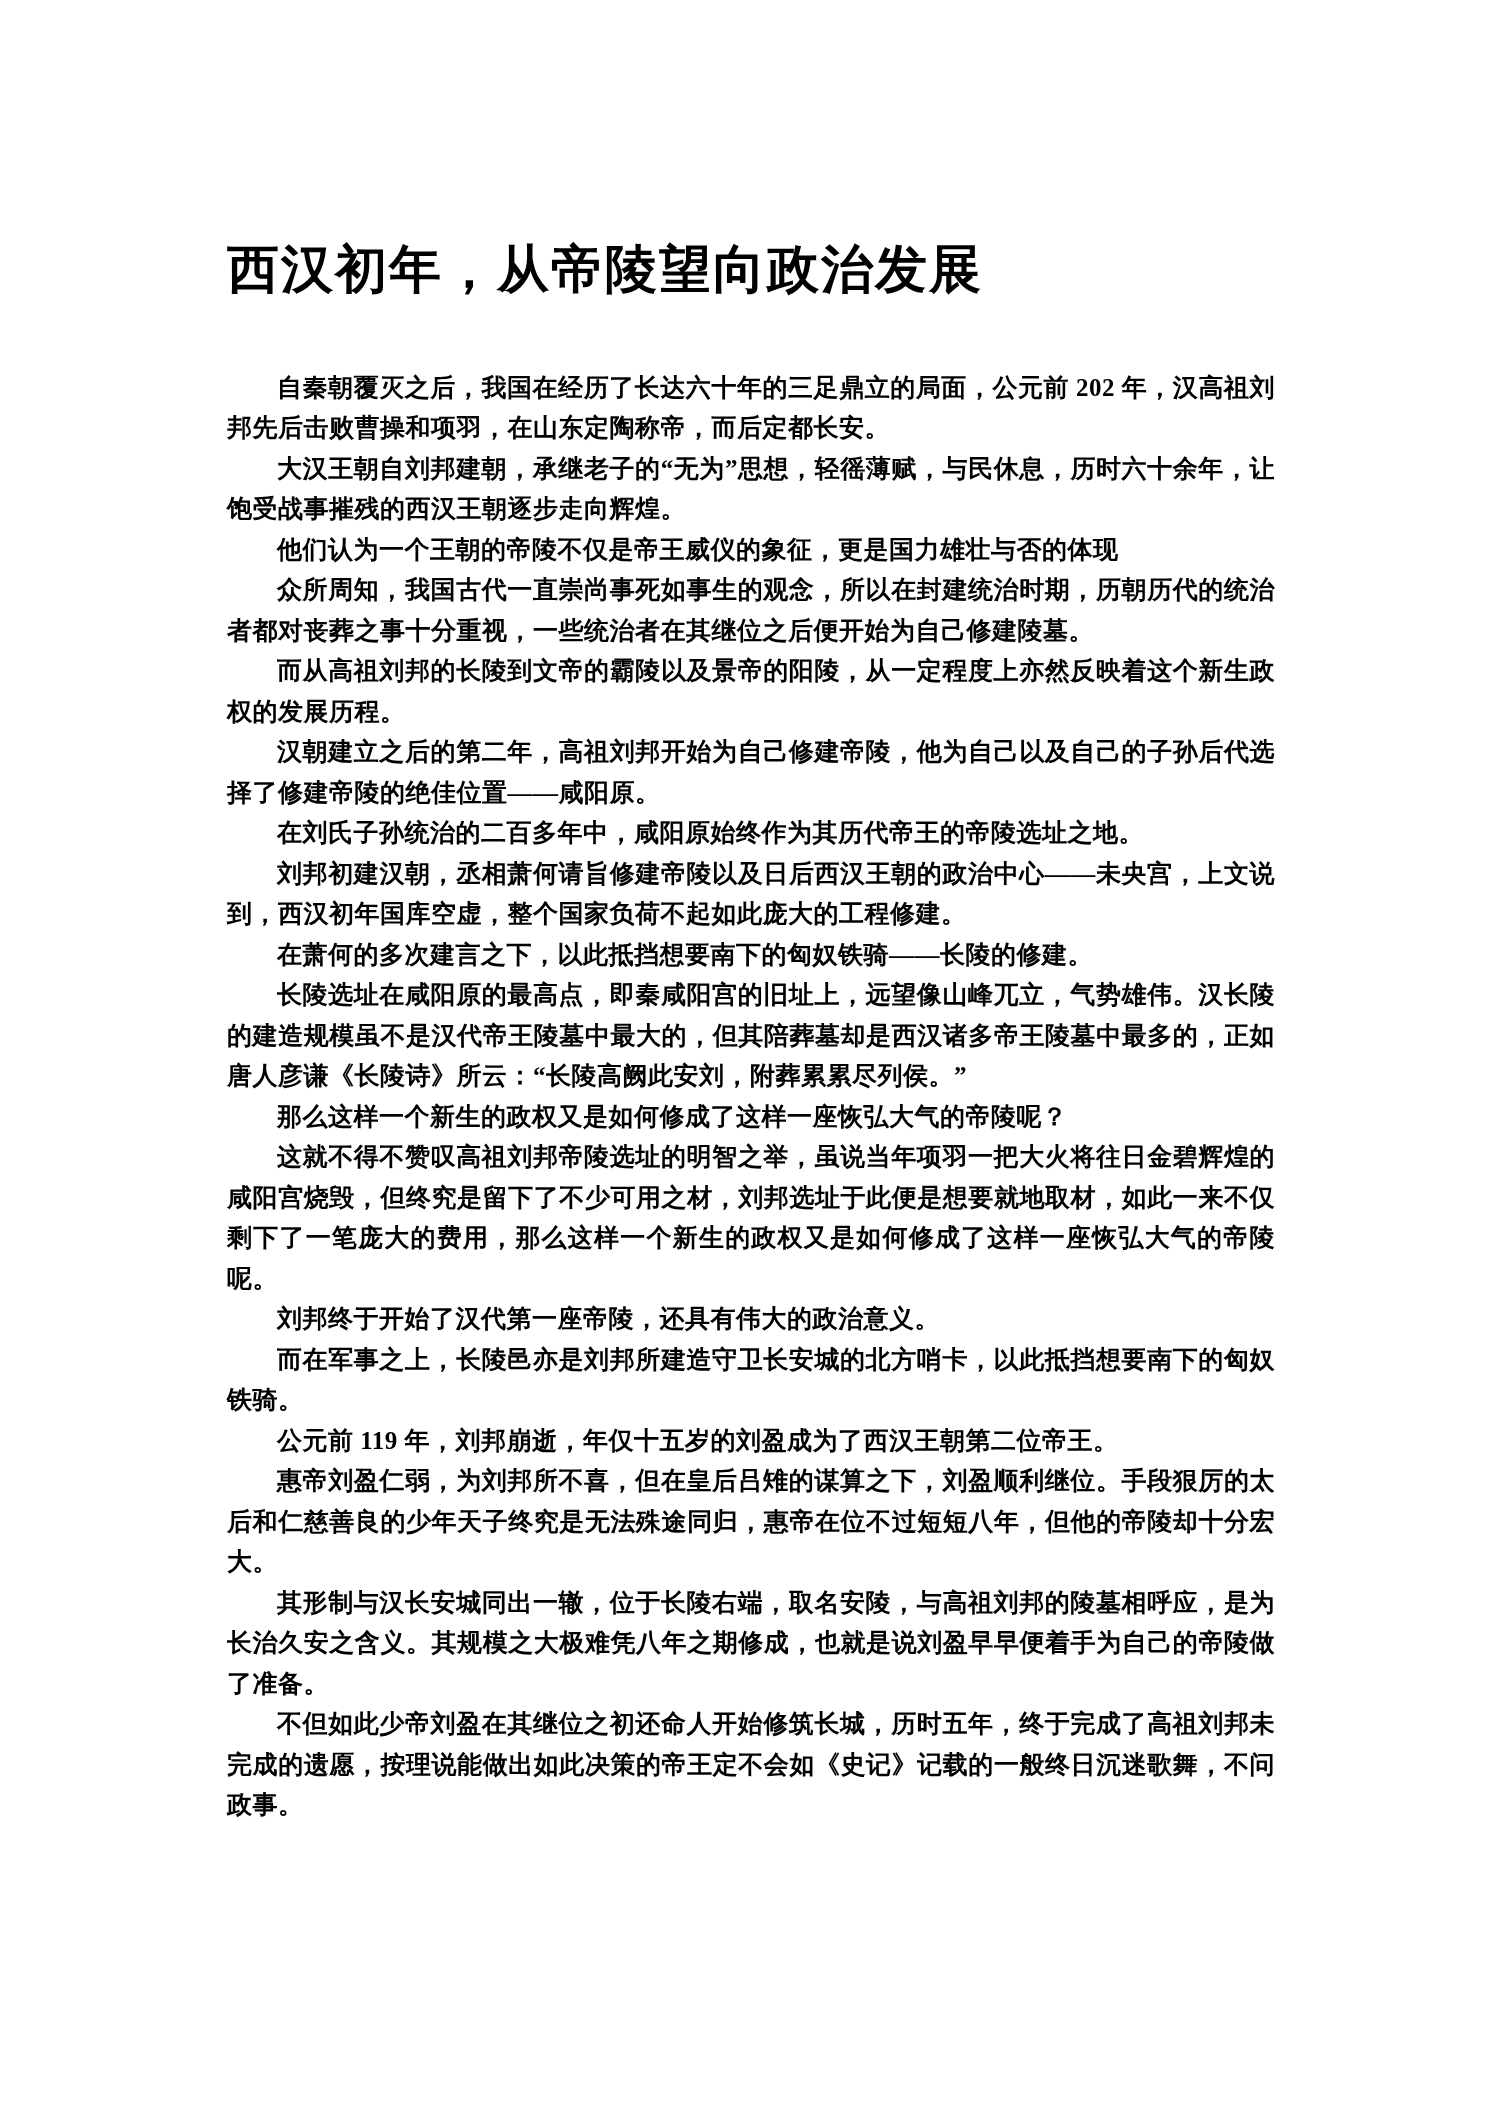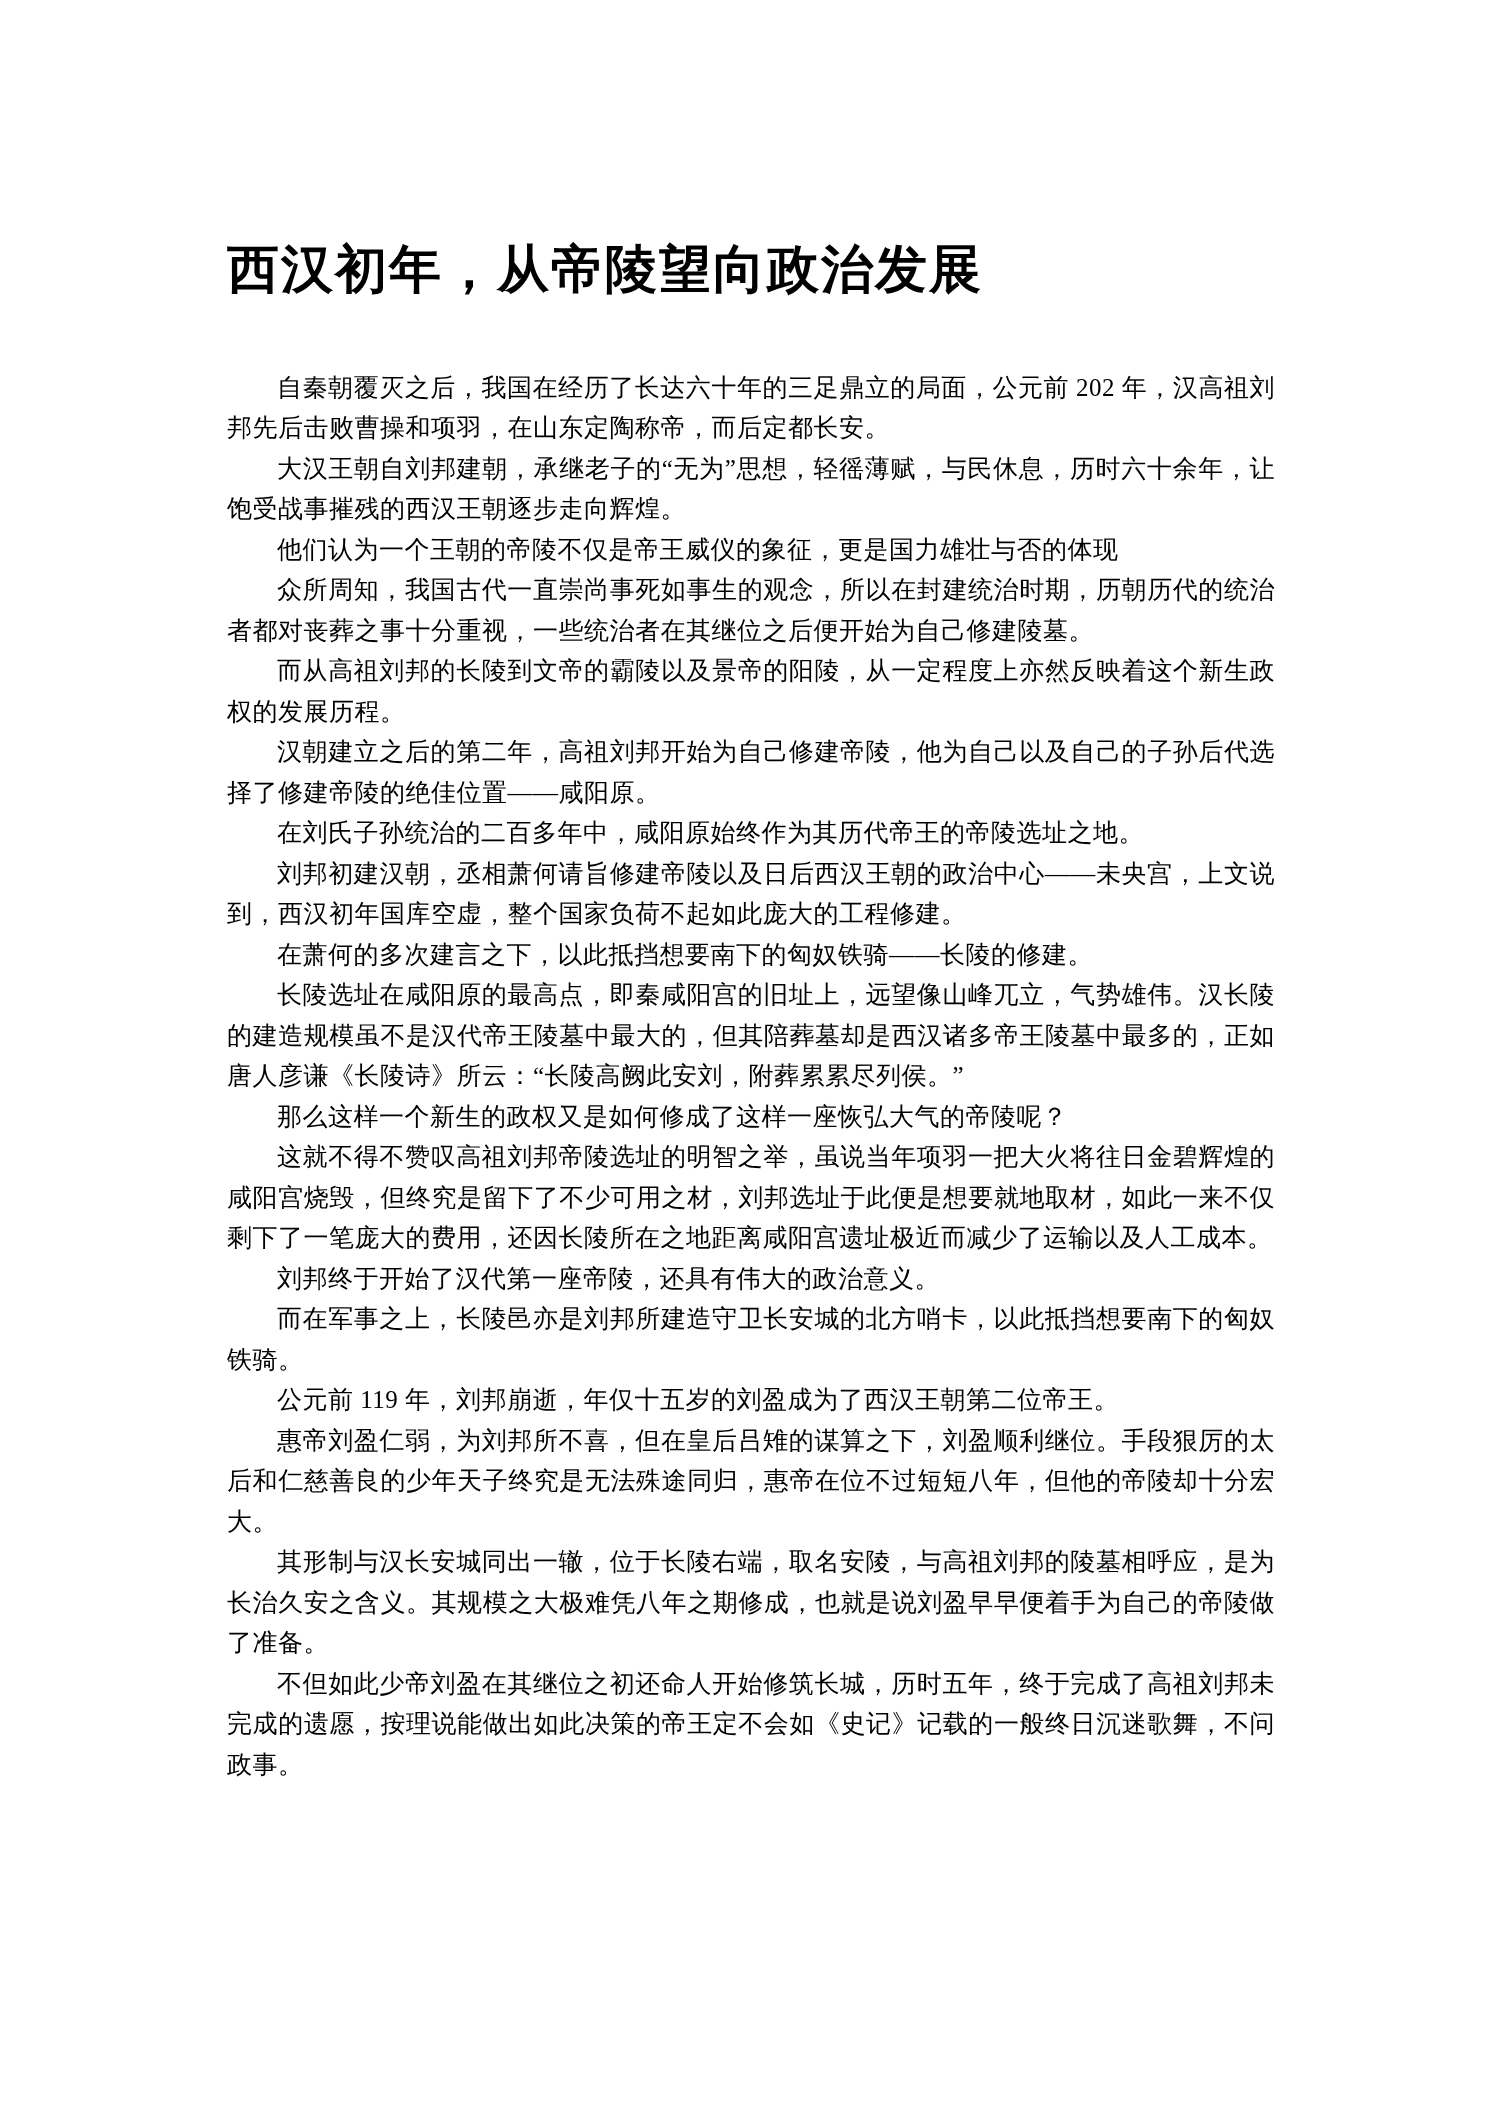--- a/index.html
+++ b/index.html
@@ -22,20 +22,21 @@
     font-family: "Liberation Sans", sans-serif;
     font-weight: bold;
     font-size: 52px;
     line-height: 1.15;
     letter-spacing: 2px;
     color: #000000;
     white-space: nowrap;
   }
   .body-text {
     width: 1048px;
+    font-weight: bold;
   }
   .para {
     margin: 0;
     font-family: "Liberation Serif", serif;
     font-size: 25px;
     line-height: 40.5px;
     text-align: justify;
     text-indent: 2em;
     color: #000000;
     letter-spacing: 0.5px;
@@ -51,21 +52,21 @@
       <p class="para">大汉王朝自刘邦建朝，承继老子的“无为”思想，轻徭薄赋，与民休息，历时六十余年，让饱受战事摧残的西汉王朝逐步走向辉煌。</p>
       <p class="para">他们认为一个王朝的帝陵不仅是帝王威仪的象征，更是国力雄壮与否的体现</p>
       <p class="para">众所周知，我国古代一直崇尚事死如事生的观念，所以在封建统治时期，历朝历代的统治者都对丧葬之事十分重视，一些统治者在其继位之后便开始为自己修建陵墓。</p>
       <p class="para">而从高祖刘邦的长陵到文帝的霸陵以及景帝的阳陵，从一定程度上亦然反映着这个新生政权的发展历程。</p>
       <p class="para">汉朝建立之后的第二年，高祖刘邦开始为自己修建帝陵，他为自己以及自己的子孙后代选择了修建帝陵的绝佳位置——咸阳原。</p>
       <p class="para">在刘氏子孙统治的二百多年中，咸阳原始终作为其历代帝王的帝陵选址之地。</p>
       <p class="para">刘邦初建汉朝，丞相萧何请旨修建帝陵以及日后西汉王朝的政治中心——未央宫，上文说到，西汉初年国库空虚，整个国家负荷不起如此庞大的工程修建。</p>
       <p class="para">在萧何的多次建言之下，以此抵挡想要南下的匈奴铁骑——长陵的修建。</p>
       <p class="para">长陵选址在咸阳原的最高点，即秦咸阳宫的旧址上，远望像山峰兀立，气势雄伟。汉长陵的建造规模虽不是汉代帝王陵墓中最大的，但其陪葬墓却是西汉诸多帝王陵墓中最多的，正如唐人彦谦《长陵诗》所云：“长陵高阙此安刘，附葬累累尽列侯。”</p>
       <p class="para">那么这样一个新生的政权又是如何修成了这样一座恢弘大气的帝陵呢？</p>
-      <p class="para">这就不得不赞叹高祖刘邦帝陵选址的明智之举，虽说当年项羽一把大火将往日金碧辉煌的咸阳宫烧毁，但终究是留下了不少可用之材，刘邦选址于此便是想要就地取材，如此一来不仅剩下了一笔庞大的费用，还因长陵所在之地距离咸阳宫遗址极近而减少了运输以及人工成本。</p>
+      <p class="para">这就不得不赞叹高祖刘邦帝陵选址的明智之举，虽说当年项羽一把大火将往日金碧辉煌的咸阳宫烧毁，但终究是留下了不少可用之材，刘邦选址于此便是想要就地取材，如此一来不仅剩下了一笔庞大的费用，那么这样一个新生的政权又是如何修成了这样一座恢弘大气的帝陵呢。</p>
       <p class="para">刘邦终于开始了汉代第一座帝陵，还具有伟大的政治意义。</p>
       <p class="para">而在军事之上，长陵邑亦是刘邦所建造守卫长安城的北方哨卡，以此抵挡想要南下的匈奴铁骑。</p>
       <p class="para">公元前 119 年，刘邦崩逝，年仅十五岁的刘盈成为了西汉王朝第二位帝王。</p>
       <p class="para">惠帝刘盈仁弱，为刘邦所不喜，但在皇后吕雉的谋算之下，刘盈顺利继位。手段狠厉的太后和仁慈善良的少年天子终究是无法殊途同归，惠帝在位不过短短八年，但他的帝陵却十分宏大。</p>
       <p class="para">其形制与汉长安城同出一辙，位于长陵右端，取名安陵，与高祖刘邦的陵墓相呼应，是为长治久安之含义。其规模之大极难凭八年之期修成，也就是说刘盈早早便着手为自己的帝陵做了准备。</p>
       <p class="para">不但如此少帝刘盈在其继位之初还命人开始修筑长城，历时五年，终于完成了高祖刘邦未完成的遗愿，按理说能做出如此决策的帝王定不会如《史记》记载的一般终日沉迷歌舞，不问政事。</p>
     </div>
 </div>
 
 </body></html>

